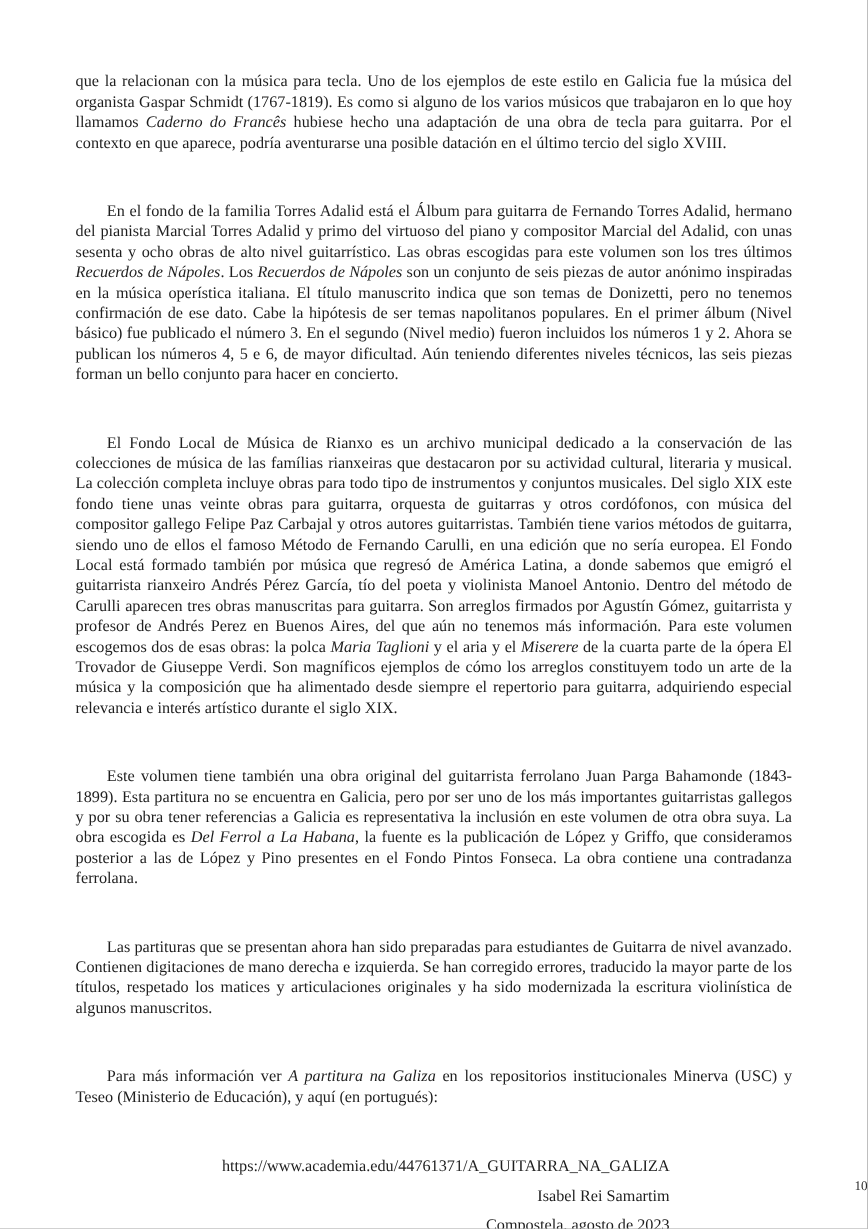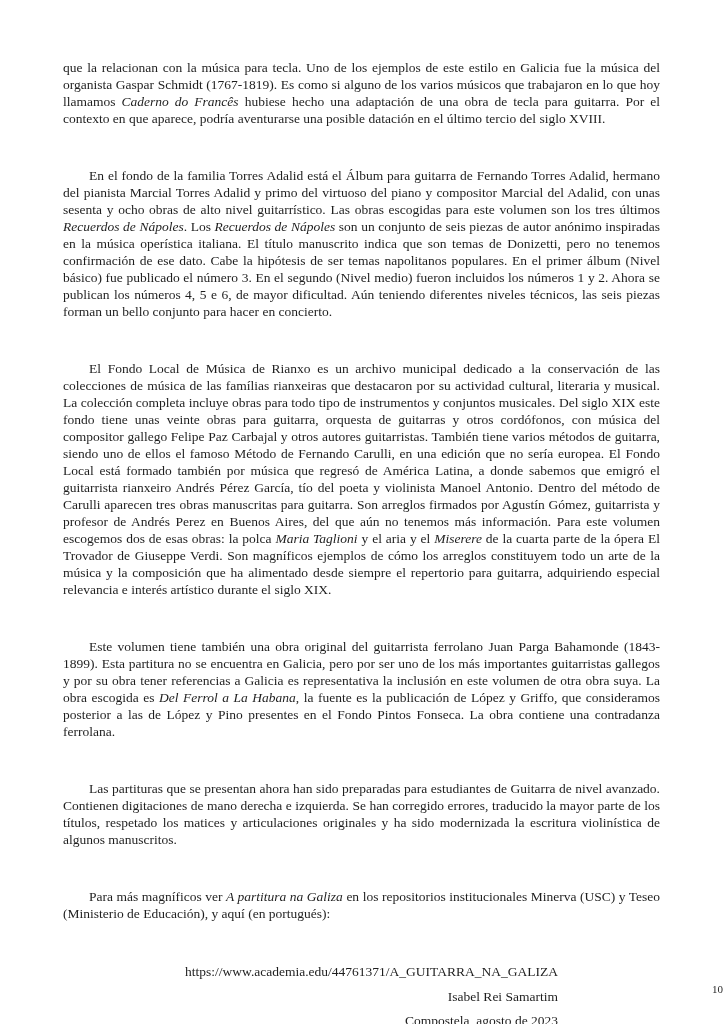--- a/index.html
+++ b/index.html
@@ -55,21 +55,21 @@
     <p class="para"><span>que la relacionan con la música para tecla. Uno de los ejemplos de este estilo en Galicia fue la música del organista Gaspar Schmidt (1767-1819). Es como si alguno de los varios músicos que trabajaron en lo que hoy llamamos </span><span class="it">Caderno do Francês</span><span> hubiese hecho una adaptación de una obra de tecla para guitarra. Por el contexto en que aparece, podría aventurarse una posible datación en el último tercio del siglo XVIII.</span></p>
 
     <p class="para indent"><span>En el fondo de la familia Torres Adalid está el Álbum para guitarra de Fernando Torres Adalid, hermano del pianista Marcial Torres Adalid y primo del virtuoso del piano y compositor Marcial del Adalid, con unas sesenta y ocho obras de alto nivel guitarrístico. Las obras escogidas para este volumen son los tres últimos </span><span class="it">Recuerdos de Nápoles</span><span>. Los </span><span class="it">Recuerdos de Nápoles</span><span> son un conjunto de seis piezas de autor anónimo inspiradas en la música operística italiana. El título manuscrito indica que son temas de Donizetti, pero no tenemos confirmación de ese dato. Cabe la hipótesis de ser temas napolitanos populares. En el primer álbum (Nivel básico) fue publicado el número 3. En el segundo (Nivel medio) fueron incluidos los números 1 y 2. Ahora se publican los números 4, 5 e 6, de mayor dificultad. Aún teniendo diferentes niveles técnicos, las seis piezas forman un bello conjunto para hacer en concierto.</span></p>
 
     <p class="para indent"><span>El Fondo Local de Música de Rianxo es un archivo municipal dedicado a la conservación de las colecciones de música de las famílias rianxeiras que destacaron por su actividad cultural, literaria y musical. La colección completa incluye obras para todo tipo de instrumentos y conjuntos musicales. Del siglo XIX este fondo tiene unas veinte obras para guitarra, orquesta de guitarras y otros cordófonos, con música del compositor gallego Felipe Paz Carbajal y otros autores guitarristas. También tiene varios métodos de guitarra, siendo uno de ellos el famoso Método de Fernando Carulli, en una edición que no sería europea. El Fondo Local está formado también por música que regresó de América Latina, a donde sabemos que emigró el guitarrista rianxeiro Andrés Pérez García, tío del poeta y violinista Manoel Antonio. Dentro del método de Carulli aparecen tres obras manuscritas para guitarra. Son arreglos firmados por Agustín Gómez, guitarrista y profesor de Andrés Perez en Buenos Aires, del que aún no tenemos más información. Para este volumen escogemos dos de esas obras: la polca </span><span class="it">Maria Taglioni</span><span> y el aria y el </span><span class="it">Miserere</span><span> de la cuarta parte de la ópera El Trovador de Giuseppe Verdi. Son magníficos ejemplos de cómo los arreglos constituyem todo un arte de la música y la composición que ha alimentado desde siempre el repertorio para guitarra, adquiriendo especial relevancia e interés artístico durante el siglo XIX.</span></p>
 
     <p class="para indent"><span>Este volumen tiene también una obra original del guitarrista ferrolano Juan Parga Bahamonde (1843-1899). Esta partitura no se encuentra en Galicia, pero por ser uno de los más importantes guitarristas gallegos y por su obra tener referencias a Galicia es representativa la inclusión en este volumen de otra obra suya. La obra escogida es </span><span class="it">Del Ferrol a La Habana</span><span>, la fuente es la publicación de López y Griffo, que consideramos posterior a las de López y Pino presentes en el Fondo Pintos Fonseca. La obra contiene una contradanza ferrolana.</span></p>
 
     <p class="para indent"><span>Las partituras que se presentan ahora han sido preparadas para estudiantes de Guitarra de nivel avanzado. Contienen digitaciones de mano derecha e izquierda. Se han corregido errores, traducido la mayor parte de los títulos, respetado los matices y articulaciones originales y ha sido modernizada la escritura violinística de algunos manuscritos.</span></p>
 
-    <p class="para indent"><span>Para más magníficos ver </span><span class="it">A partitura na Galiza</span><span> en los repositorios institucionales Minerva (USC) y Teseo (Ministerio de Educación), y aquí (en portugués):</span></p>
+    <p class="para indent"><span>Para más información ver </span><span class="it">A partitura na Galiza</span><span> en los repositorios institucionales Minerva (USC) y Teseo (Ministerio de Educación), y aquí (en portugués):</span></p>
 
     <div class="closing">
       <div>https://www.academia.edu/44761371/A_GUITARRA_NA_GALIZA</div>
       <div>Isabel Rei Samartim</div>
       <div>Compostela, agosto de 2023</div>
     </div>
 
   </div>
 
   <div class="footer">10</div>

